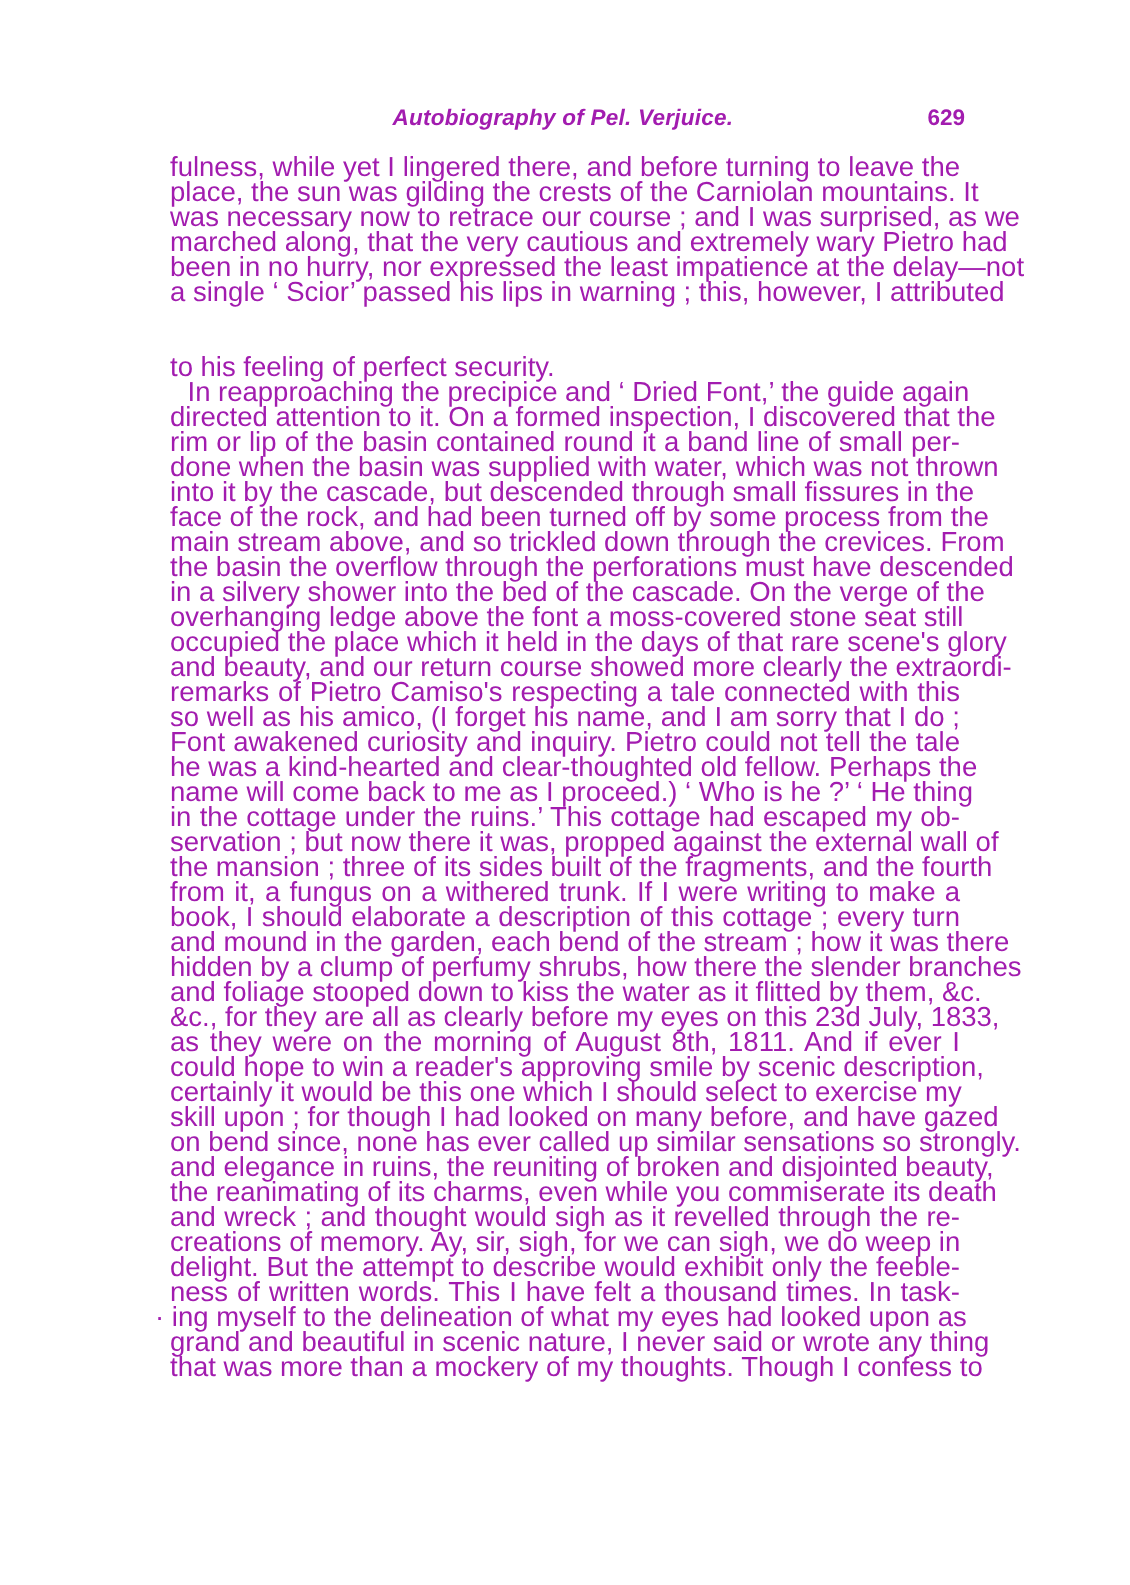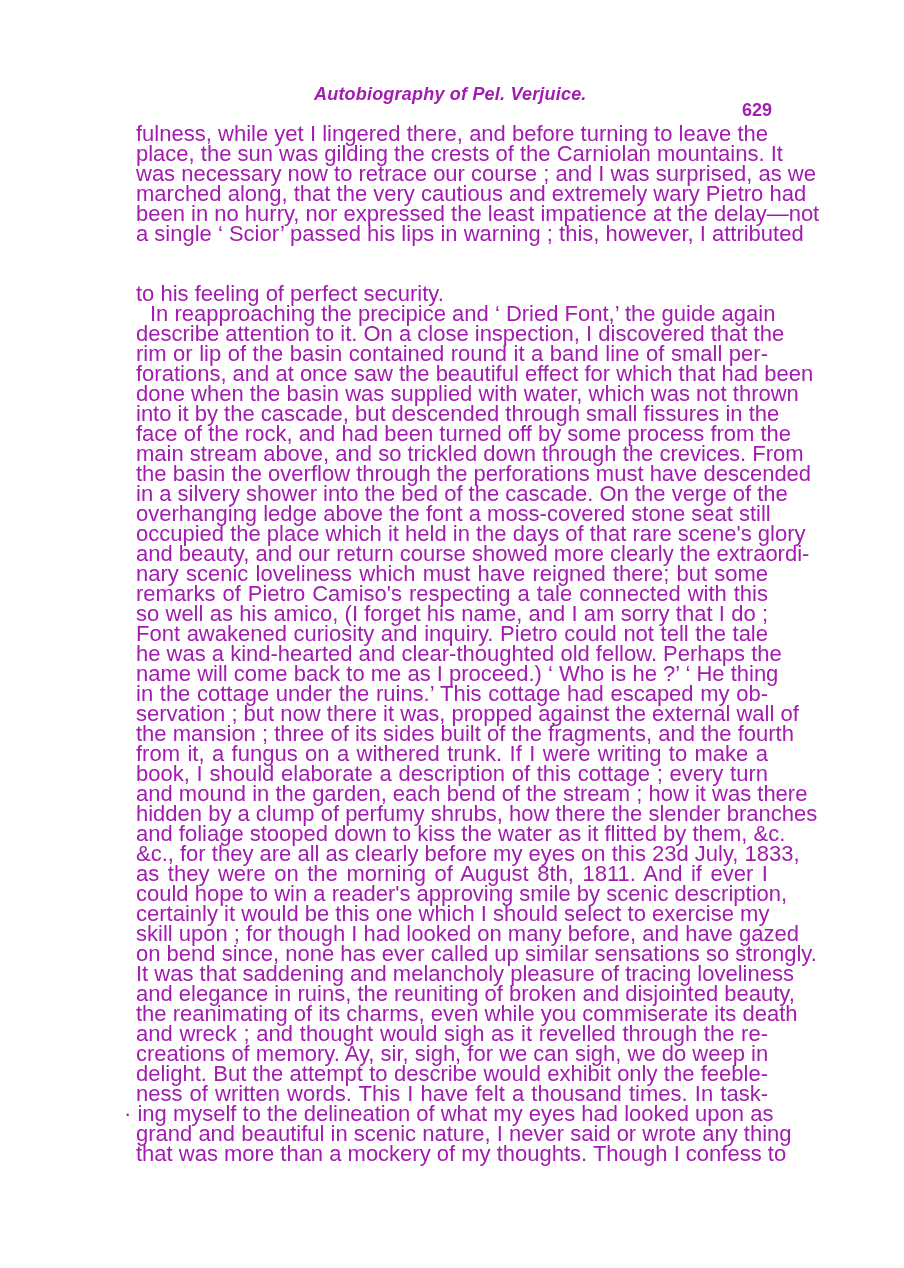--- a/index.html
+++ b/index.html
@@ -1,20 +1,20 @@
 <!DOCTYPE html>
 <html><head>
 <meta charset="utf-8">
 <style>
   html, body { margin:0; padding:0; background:#ffffff; }
   body { width:904px; height:1268px; position:relative; overflow:hidden; }
   .page { position:absolute; left:136px; top:84px; width:632px; font-family:Liberation Sans, sans-serif; color:#a21caf; }
   .header { position:relative; height:26px; font-size:18px; }
   .running-title { position:absolute; left:178px; top:0; font-style:italic; font-weight:bold; letter-spacing:0.2px; }
-  .page-number { position:absolute; right:-4px; top:16px; font-weight:bold; }
+  .page-number { position:absolute; right:-4px; top:0; font-weight:bold; }
   .body { margin-top:14px; font-size:22px; line-height:20px; }
   .line { display:block; white-space:nowrap; text-align:justify; text-align-last:justify; height:20px; }
   .line.last { text-align-last:left;margin-top:40px; }
   .indent { padding-left:14px; }
   .hang { margin-left:-12px; }
 </style>
 </head>
 <body>
 
 <div class="page">
@@ -24,53 +24,50 @@
   </div>
   <div class="body" id="body">
       <span class="line">fulness, while yet I lingered there, and before turning to leave the</span>
       <span class="line">place, the sun was gilding the crests of the Carniolan mountains.  It</span>
       <span class="line">was necessary now to retrace our course ; and I was surprised, as we</span>
       <span class="line">marched along, that the very cautious and extremely wary Pietro had</span>
       <span class="line">been in no hurry, nor expressed the least impatience at the delay—not</span>
       <span class="line">a single ‘ Scior’ passed his lips in warning ; this, however, I attributed</span>
       <span class="line last">to his feeling of perfect security.</span>
       <span class="line indent">In reapproaching the precipice and ‘ Dried Font,’ the guide again</span>
-      <span class="line">describe attention to it.  On a close inspection, I discovered that the</span>
+      <span class="line">directed attention to it.  On a formed inspection, I discovered that the</span>
       <span class="line">rim or lip of the basin contained round it a band line of small per-</span>
-      <span class="line">forations, and at once saw the beautiful effect for which that had been</span>
       <span class="line">done when the basin was supplied with water, which was not thrown</span>
       <span class="line">into it by the cascade, but descended through small fissures in the</span>
       <span class="line">face of the rock, and had been turned off by some process from the</span>
       <span class="line">main stream above, and so trickled down through the crevices.  From</span>
       <span class="line">the basin the overflow through the perforations must have descended</span>
       <span class="line">in a silvery shower into the bed of the cascade.  On the verge of the</span>
       <span class="line">overhanging ledge above the font a moss-covered stone seat still</span>
       <span class="line">occupied the place which it held in the days of that rare scene's glory</span>
       <span class="line">and beauty, and our return course showed more clearly the extraordi-</span>
-      <span class="line">nary scenic loveliness which must have reigned there; but some</span>
       <span class="line">remarks of Pietro Camiso's respecting a tale connected with this</span>
       <span class="line">so well as his amico, (I forget his name, and I am sorry that I do ;</span>
       <span class="line">Font awakened curiosity and inquiry.  Pietro could not tell the tale</span>
       <span class="line">he was a kind-hearted and clear-thoughted old fellow.  Perhaps the</span>
       <span class="line">name will come back to me as I proceed.)  ‘ Who is he ?’  ‘ He thing</span>
       <span class="line">in the cottage under the ruins.’  This cottage had escaped my ob-</span>
       <span class="line">servation ; but now there it was, propped against the external wall of</span>
       <span class="line">the mansion ; three of its sides built of the fragments, and the fourth</span>
       <span class="line">from it, a fungus on a withered trunk.  If I were writing to make a</span>
       <span class="line">book, I should elaborate a description of this cottage ; every turn</span>
       <span class="line">and mound in the garden, each bend of the stream ; how it was there</span>
       <span class="line">hidden by a clump of perfumy shrubs, how there the slender branches</span>
       <span class="line">and foliage stooped down to kiss the water as it flitted by them, &amp;c.</span>
       <span class="line">&amp;c., for they are all as clearly before my eyes on this 23d July, 1833,</span>
       <span class="line">as they were on the morning of August 8th, 1811.  And if ever I</span>
       <span class="line">could hope to win a reader's approving smile by scenic description,</span>
       <span class="line">certainly it would be this one which I should select to exercise my</span>
       <span class="line">skill upon ; for though I had looked on many before, and have gazed</span>
       <span class="line">on bend since, none has ever called up similar sensations so strongly.</span>
-      <span class="line">It was that saddening and melancholy pleasure of tracing loveliness</span>
       <span class="line">and elegance in ruins, the reuniting of broken and disjointed beauty,</span>
       <span class="line">the reanimating of its charms, even while you commiserate its death</span>
       <span class="line">and wreck ; and thought would sigh as it revelled through the re-</span>
       <span class="line">creations of memory.  Ay, sir, sigh, for we can sigh, we do weep in</span>
       <span class="line">delight.  But the attempt to describe would exhibit only the feeble-</span>
       <span class="line">ness of written words.  This I have felt a thousand times.  In task-</span>
       <span class="line hang">· ing myself to the delineation of what my eyes had looked upon as</span>
       <span class="line">grand and beautiful in scenic nature, I never said or wrote any thing</span>
       <span class="line">that was more than a mockery of my thoughts.  Though I confess to</span>
     </div>

